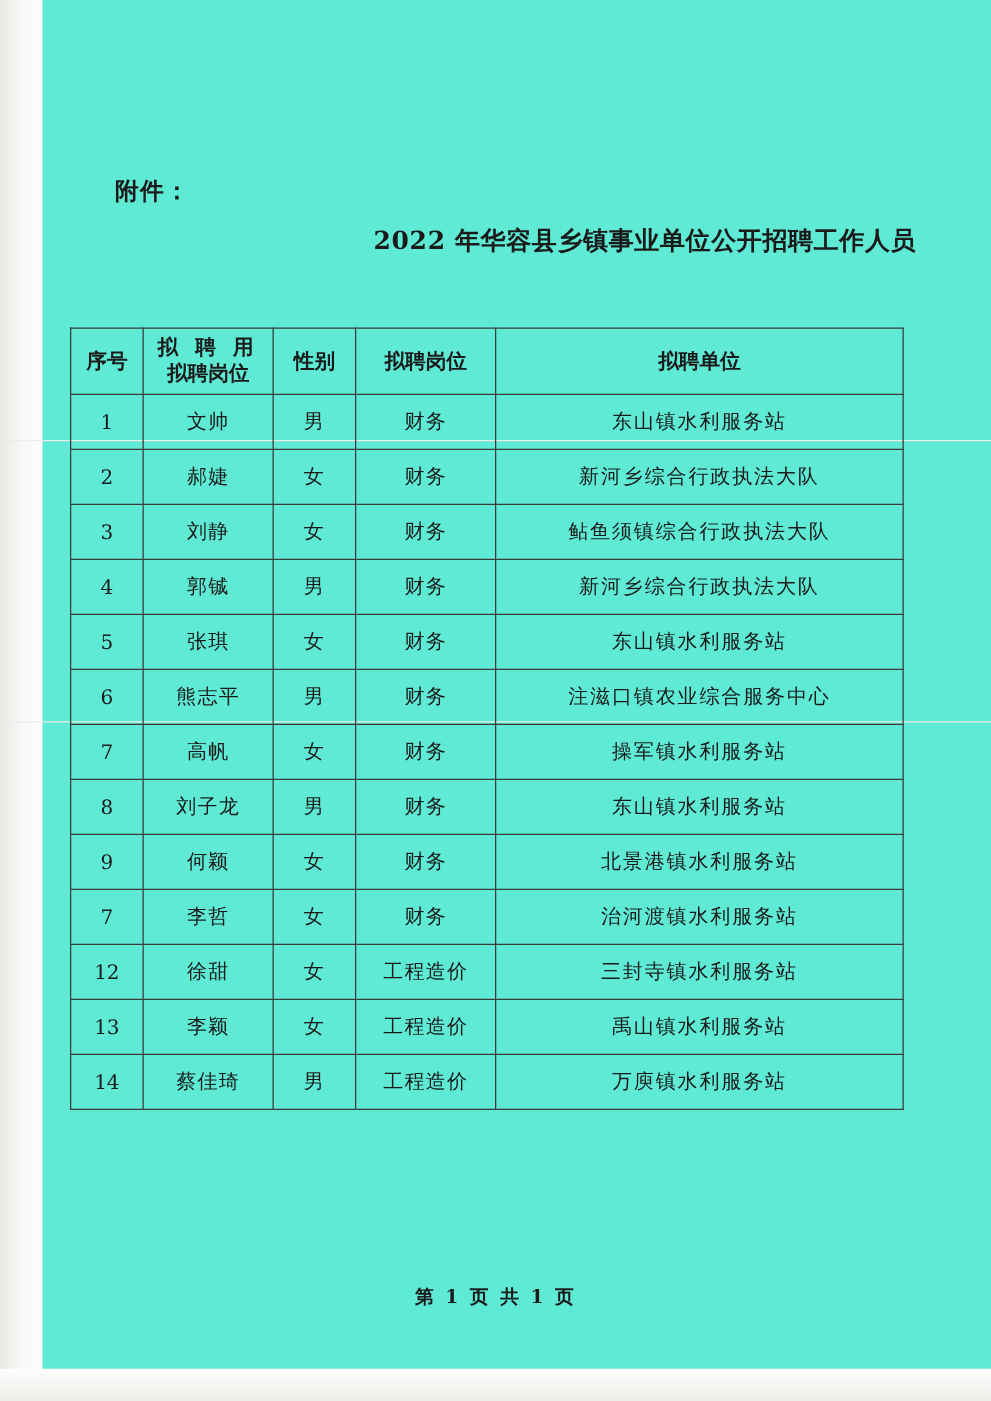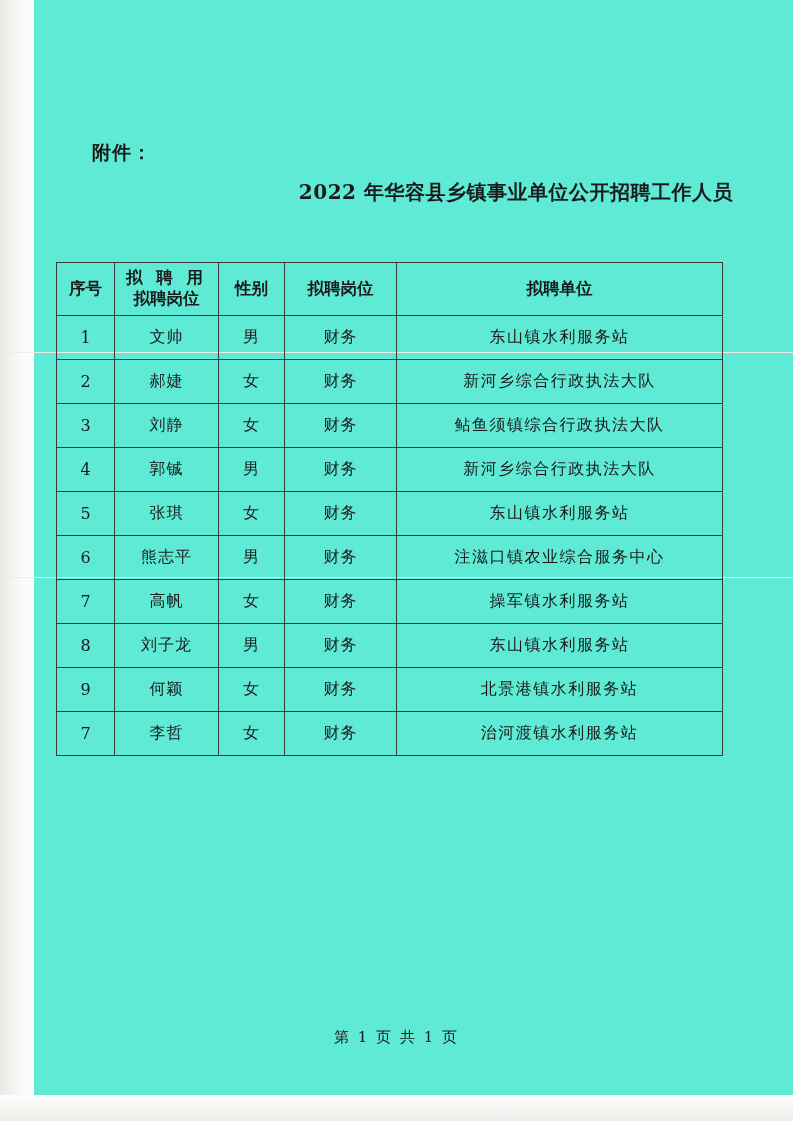--- a/index.html
+++ b/index.html
@@ -104,21 +104,21 @@
   td.idx { font-size: 15.5px; }
   td.name, td.sex, td.post, td.unit { letter-spacing: 1px; }
   td.unit { letter-spacing: 1.5px; }
 
   .footer {
     position: absolute;
     left: 0; right: 0;
     top: 1028px;
     text-align: center;
     font-size: 15px;
-    font-weight: normal;
+    font-weight: bold;
     letter-spacing: 2px;
   }
 </style>
 </head>
 <body>
 
 <div class="page">
   <div class="scan-left"></div>
   <div class="scan-bottom"></div>
   <div class="fold-line" style="top:352px;"></div>
@@ -214,17 +214,38 @@
           <td class="post">财务</td>
           <td class="unit">北景港镇水利服务站</td>
         </tr>
         <tr>
           <td class="idx">7</td>
           <td class="name">李哲</td>
           <td class="sex">女</td>
           <td class="post">财务</td>
           <td class="unit">治河渡镇水利服务站</td>
         </tr>
+        <tr>
+          <td class="idx">12</td>
+          <td class="name">徐甜</td>
+          <td class="sex">女</td>
+          <td class="post">工程造价</td>
+          <td class="unit">三封寺镇水利服务站</td>
+        </tr>
+        <tr>
+          <td class="idx">13</td>
+          <td class="name">李颖</td>
+          <td class="sex">女</td>
+          <td class="post">工程造价</td>
+          <td class="unit">禹山镇水利服务站</td>
+        </tr>
+        <tr>
+          <td class="idx">14</td>
+          <td class="name">蔡佳琦</td>
+          <td class="sex">男</td>
+          <td class="post">工程造价</td>
+          <td class="unit">万庾镇水利服务站</td>
+        </tr>
       </tbody>
   </table>
 
   <div class="footer">第 1 页  共 1 页</div>
 </div>
 
 </body></html>

